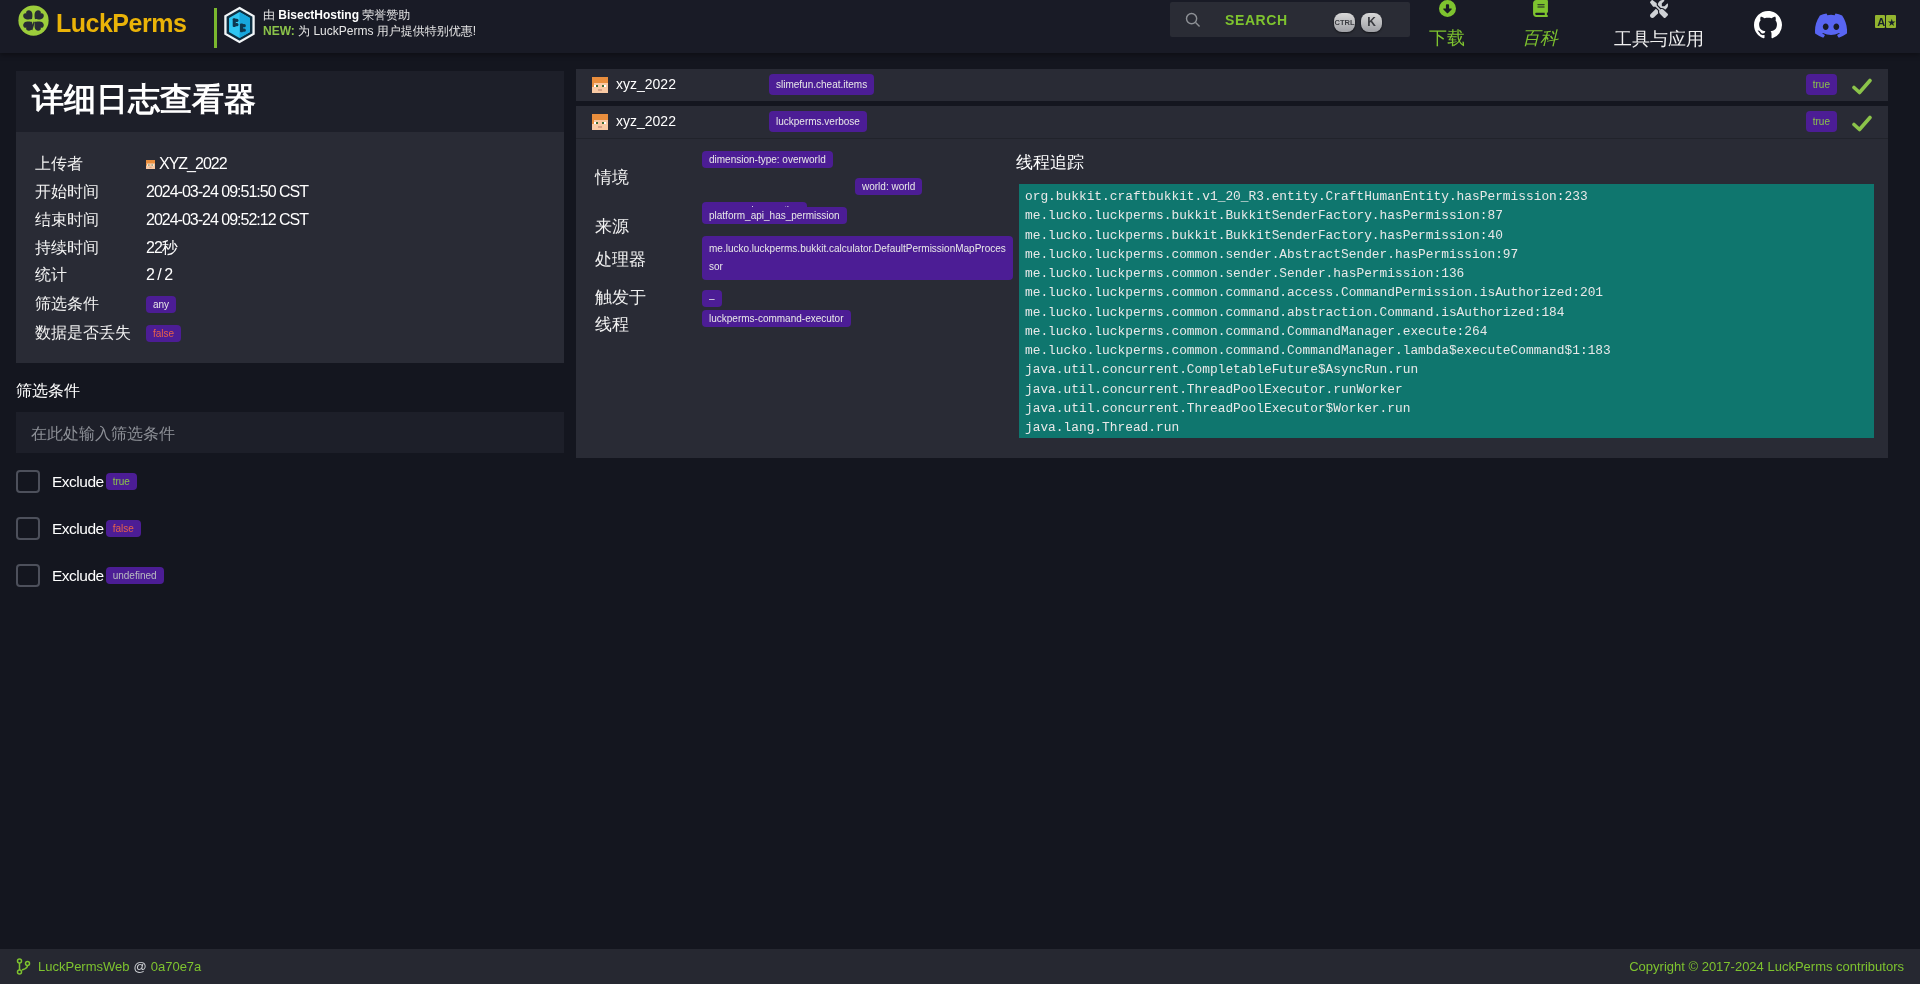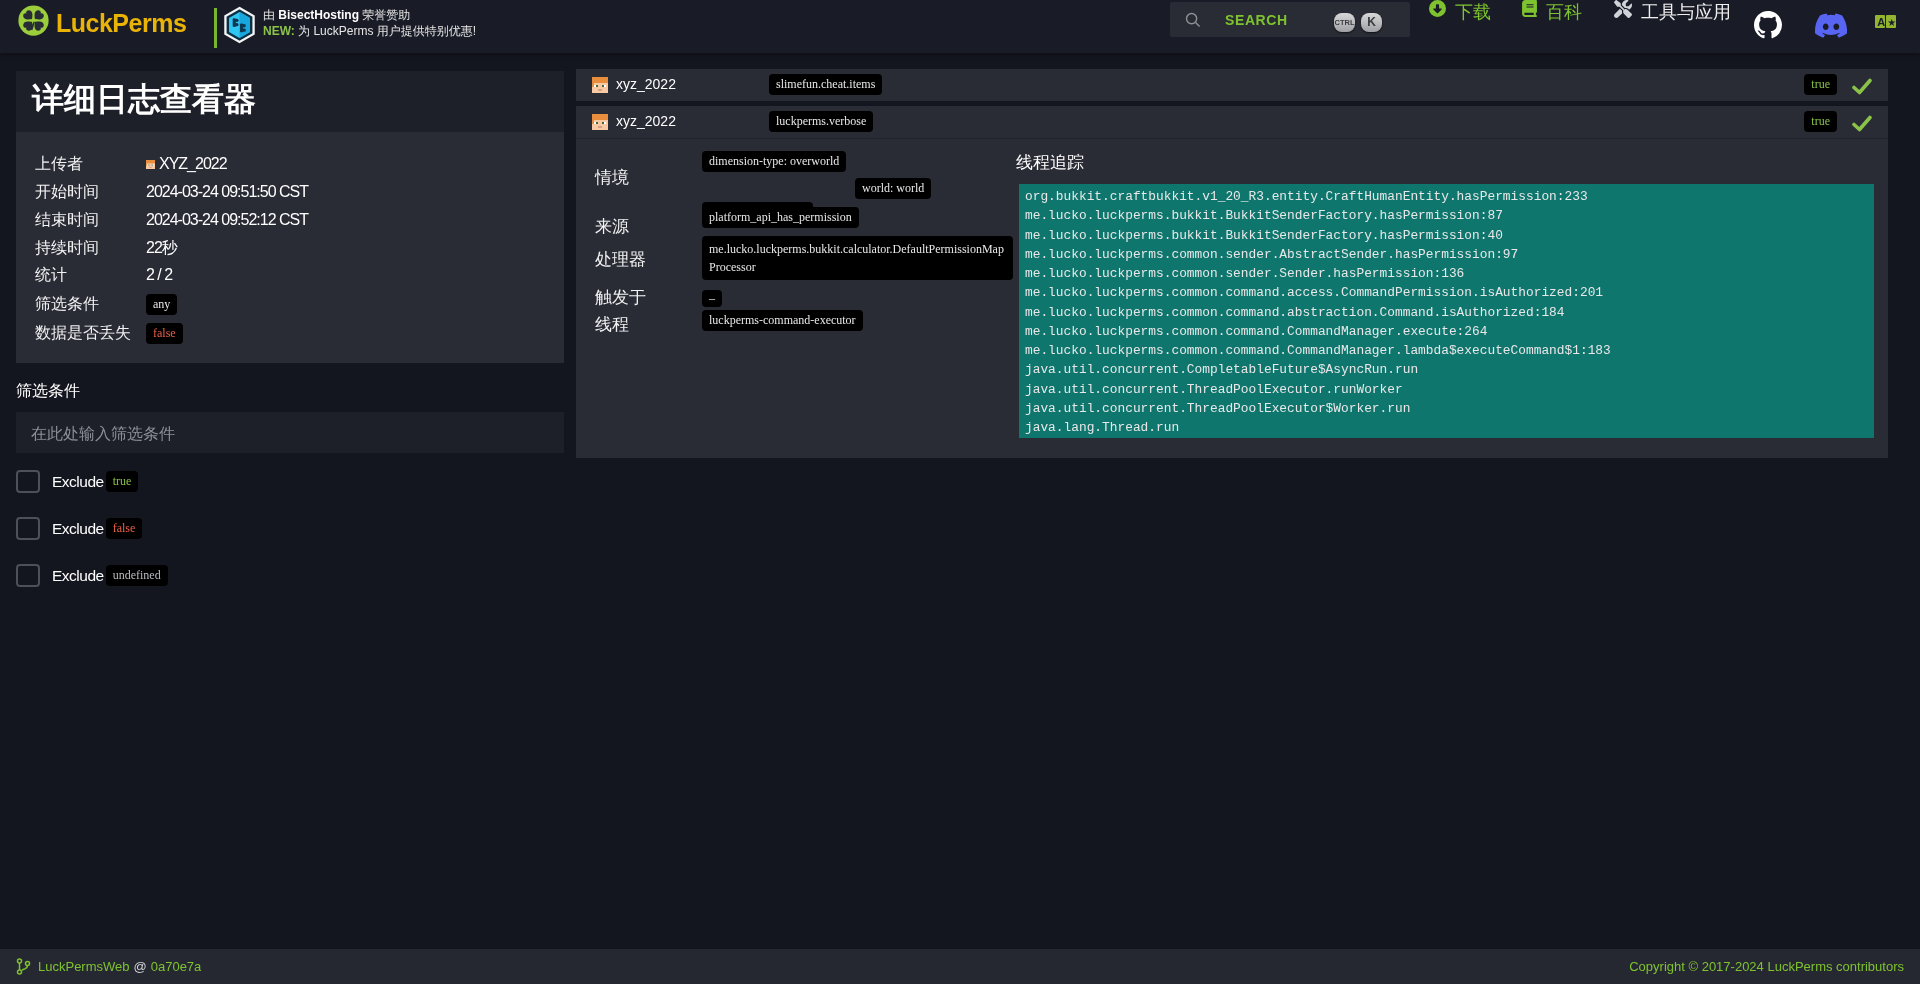--- a/index.html
+++ b/index.html
@@ -12,36 +12,36 @@
 #bh-logo { position:absolute; left:223px; top:6px; width:33px; height:38px; }
 #sponsor { position:absolute; left:263px; top:8px; font-size:12px; line-height:15.5px; color:#e6e6e6; }
 #sponsor b { color:#fff; }
 #sponsor .new { color:#8bc34a; font-weight:bold; }
 #search { position:absolute; left:1170px; top:2px; width:240px; height:35px; background:#2a2c35; border-radius:2px; }
 #search .mag { position:absolute; left:15px; top:10px; }
 #search .stext { position:absolute; left:55px; top:10px; font-size:14px; font-weight:bold; letter-spacing:0.6px; color:#7ec32f; }
 .key { position:absolute; top:11px; height:19px; border-radius:8px; background:linear-gradient(180deg,#d8d8d8,#9fa0a5); color:#3a3b40; font-weight:bold; text-align:center; box-shadow:0 1px 2px rgba(0,0,0,.6); }
 #key-ctrl { left:164px; width:21px; font-size:7.5px; line-height:19px; }
 #key-k { left:191px; width:21px; font-size:12px; line-height:19px; }
-.navitem { position:absolute; top:0; height:65px; display:flex; align-items:flex-start; gap:9px; font-size:18px; color:#7ec32f; }
+.navitem { position:absolute; top:0; height:65px; display:flex; align-items:center; gap:9px; font-size:18px; color:#7ec32f;flex-direction:column; }
 .navitem.white { color:#f0f0f0; }
 #ni-dl { left:1429px; }
-#ni-wiki { left:1522px; }
+#ni-wiki { left:1522px;font-style:italic; }
 #ni-tools { left:1614px; }
 #gh { position:absolute; left:1754px; top:11px; }
 #dc { position:absolute; left:1815px; top:13px; }
 #tr { position:absolute; left:1875px; top:15px; }
 
 #side-title { position:absolute; left:16px; top:71px; width:548px; height:61px; background:#1d1f29; }
 #side-title h1 { font-size:32px; font-weight:bold; color:#fff; position:absolute; left:16px; top:7px; }
 #side-meta { position:absolute; left:16px; top:132px; width:548px; height:231px; background:#292b35; }
 .mrow { position:absolute; left:19px; height:20px; display:flex; align-items:center; }
 .mlabel { width:111px; font-size:16px; color:#f2f2f2; }
 .mval { font-size:16px; letter-spacing:-1px; color:#fff; display:flex; align-items:center; }
-.chip { display:inline-block; background:#000000; border-radius:4px; padding:3px 7px; font-family:Liberation Serif, serif; font-size:12px; color:#e8e8e8; }
+.chip { display:inline-block; background:#4c1d95; border-radius:4px; padding:3px 7px; font-family:Liberation Sans, sans-serif; font-size:10px; color:#e8e8e8; }
 .chip.green { color:#8bc34a; }
 .chip.red { color:#e8604a; }
 .chip.grey { color:#b9bcc0; }
 
 #fhead { position:absolute; left:16px; top:381px; font-size:16px; color:#fff; }
 #finput { position:absolute; left:16px; top:412px; width:548px; height:41px; background:#1d1f29; }
 #finput span { position:absolute; left:15px; top:12px; font-size:16px; color:#8d9097; }
 .exrow { position:absolute; left:16px; display:flex; align-items:center; }
 .cbox { width:24px; height:23px; border:2.5px solid #4d505b; border-radius:4px; background:transparent; margin-right:12px; }
 .exlabel { font-size:15.5px; letter-spacing:-0.5px; color:#fff; margin-right:2px; }

